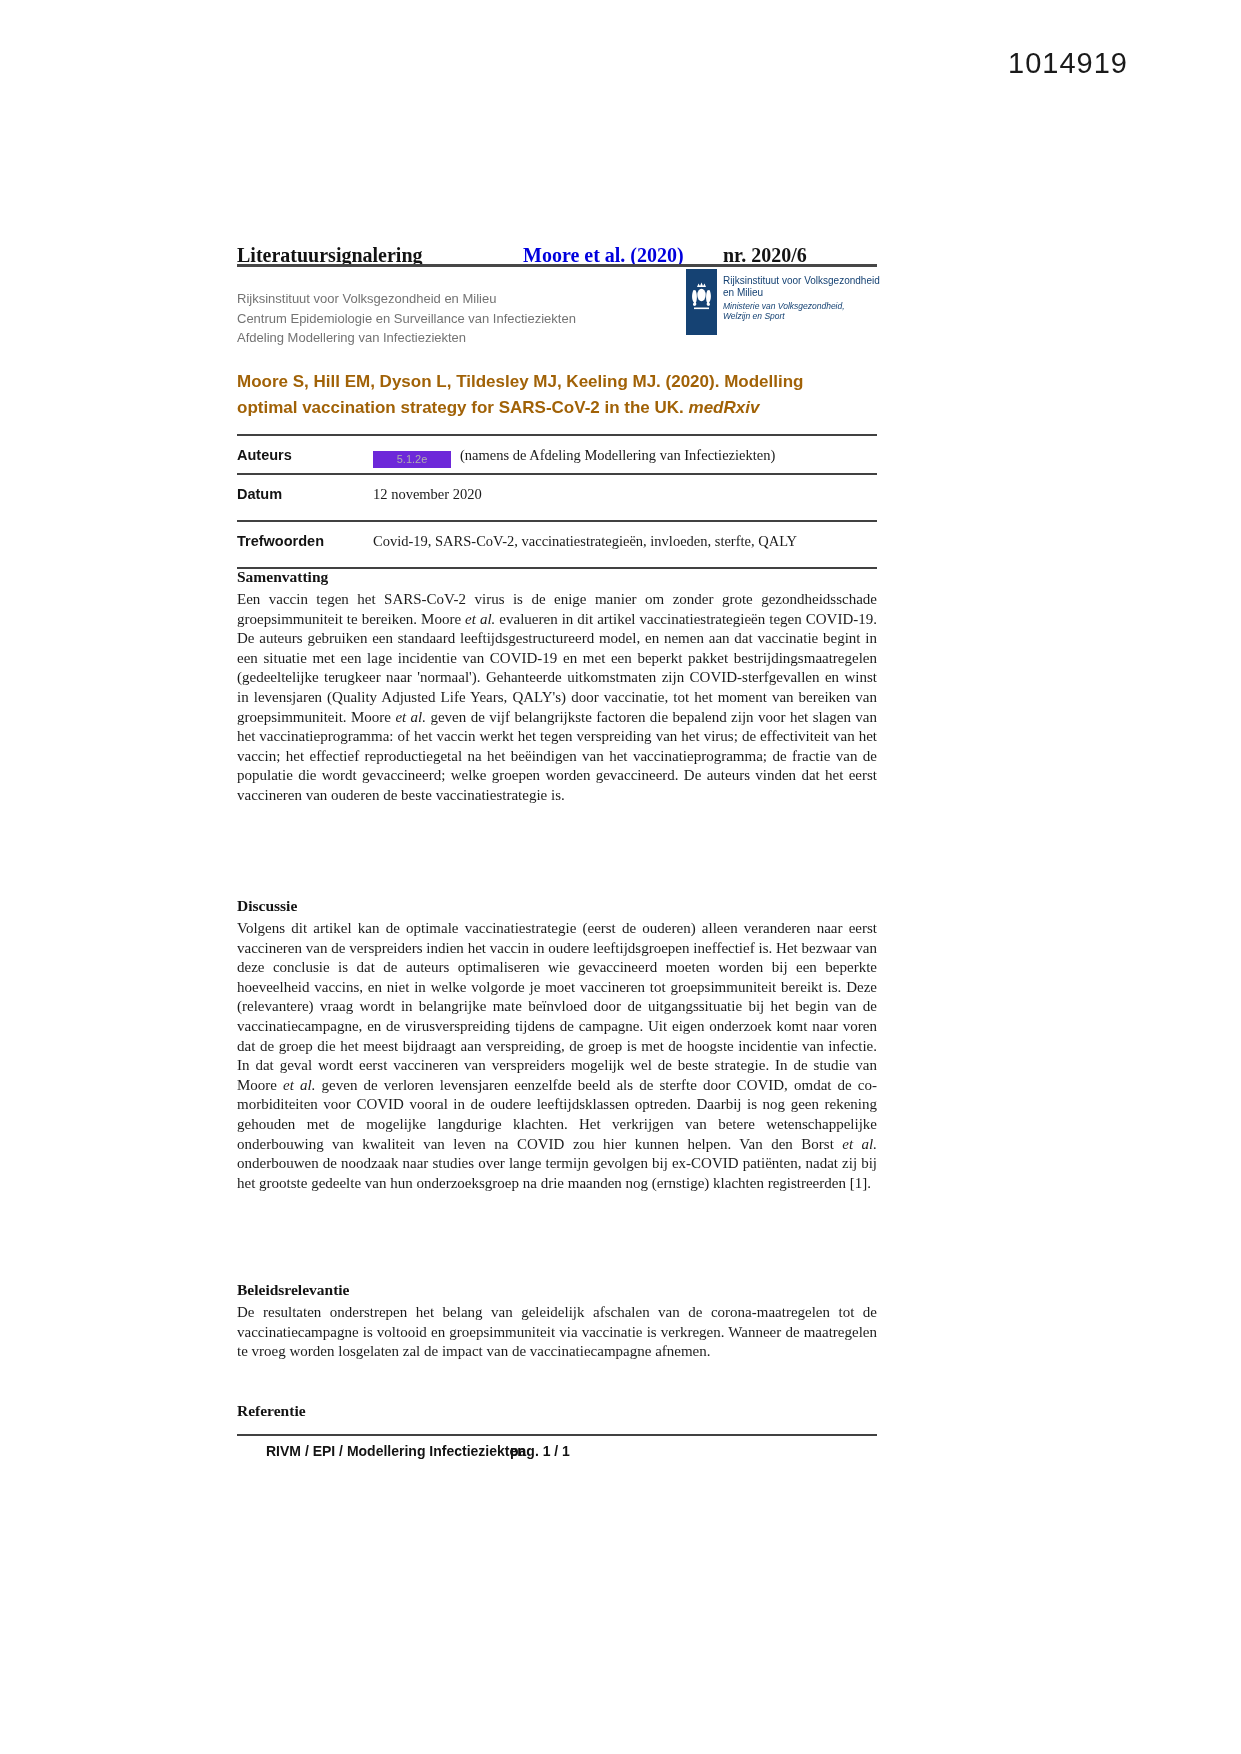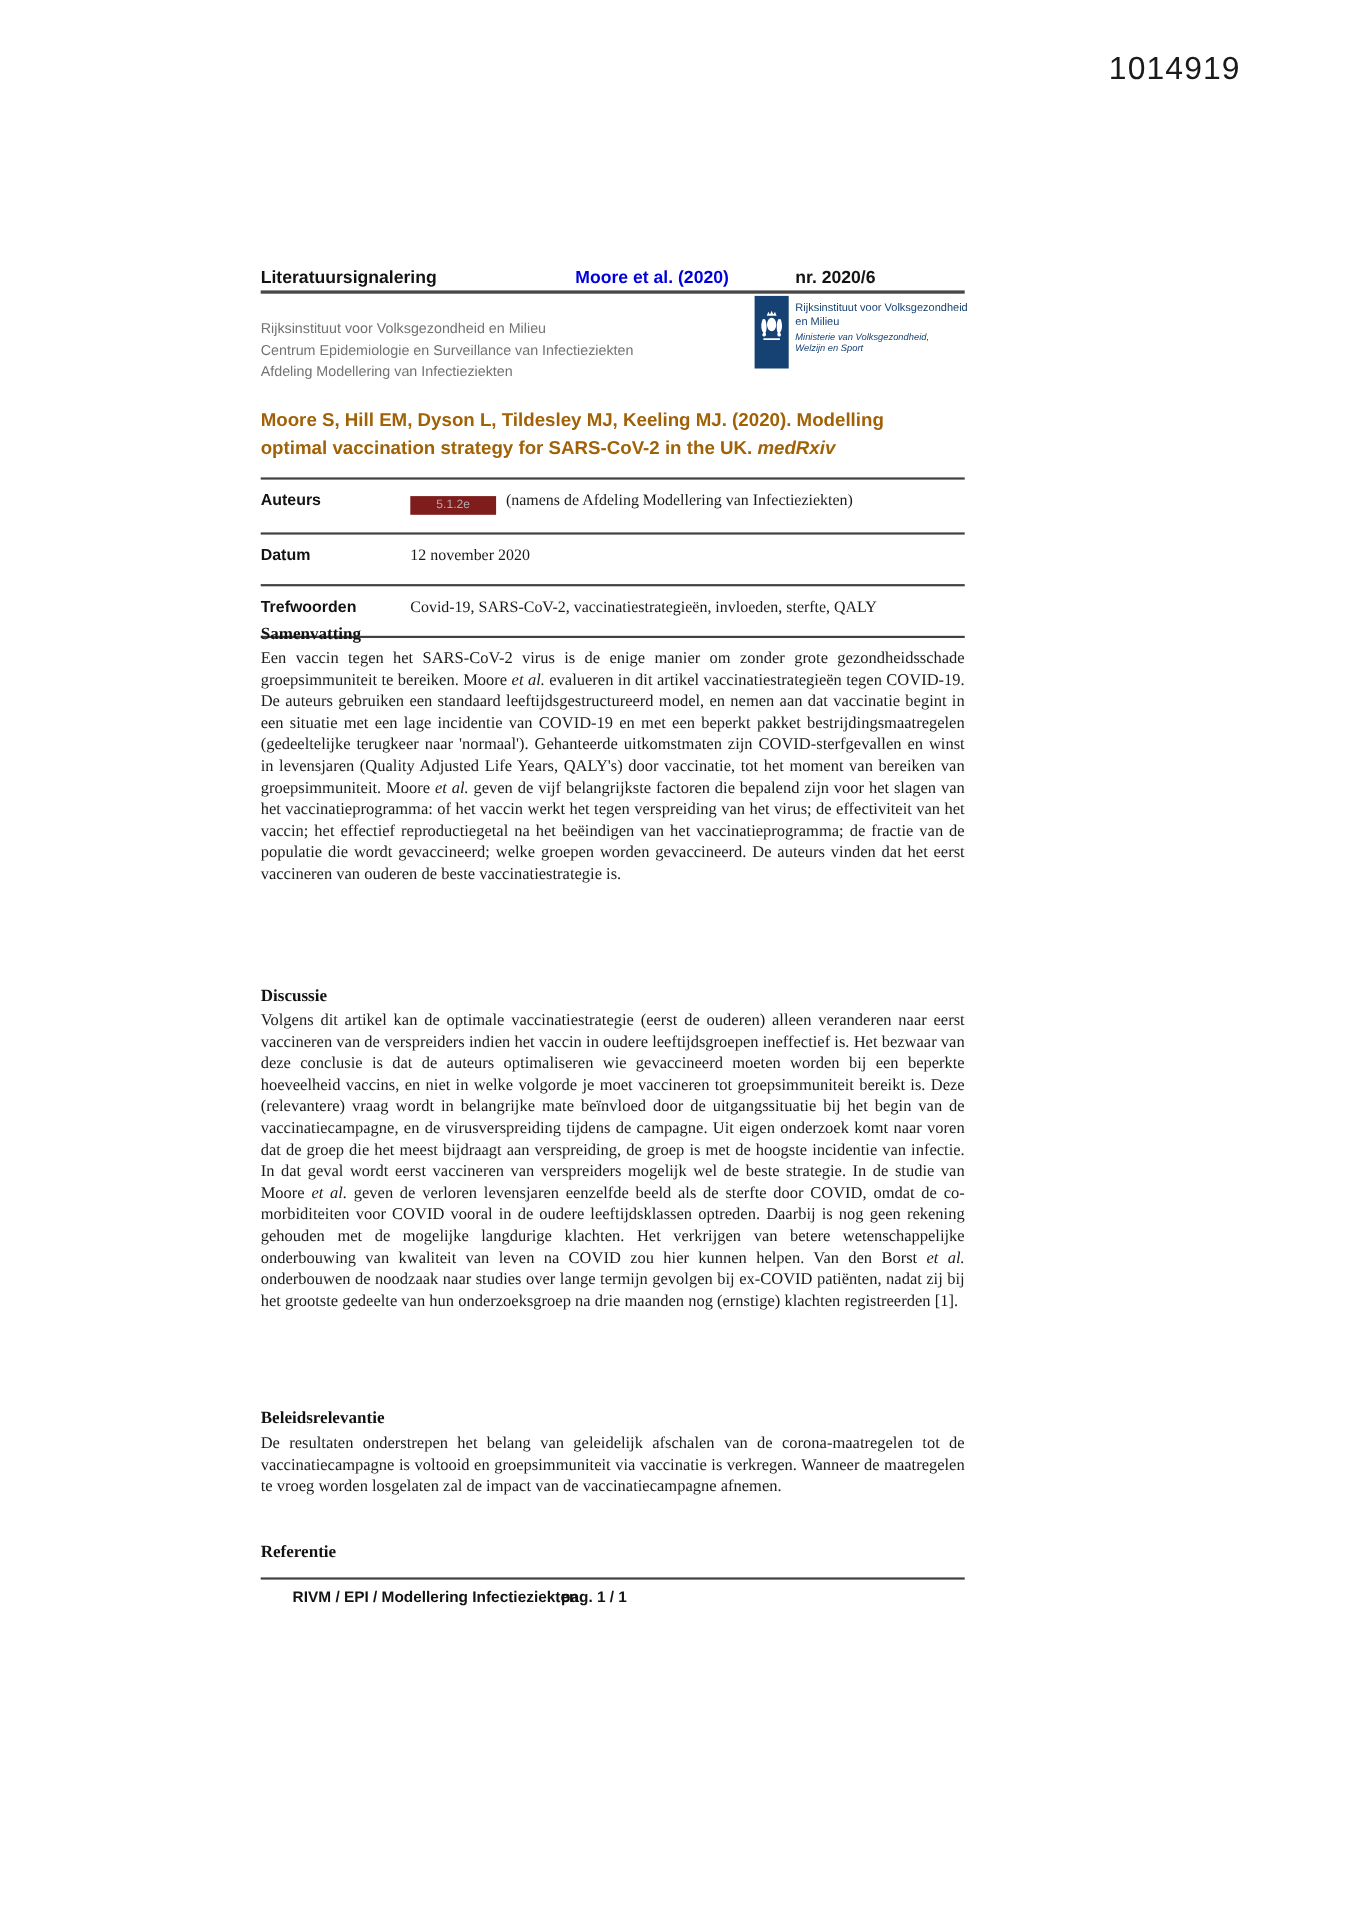--- a/index.html
+++ b/index.html
@@ -3,21 +3,21 @@
 <meta charset="utf-8">
 <style>
   html,body{margin:0;padding:0;background:#ffffff;}
   .page{position:relative;width:1241px;height:1754px;background:#ffffff;overflow:hidden;
         font-family:"Liberation Sans",sans-serif;color:#1b1b1b;}
   .scan-number{position:absolute;top:47px;left:1008px;font-size:29px;color:#1a1a1a;letter-spacing:1px;}
   .content{position:absolute;left:237px;top:0;width:640px;}
 
   
   .hdr-row{position:absolute;top:244px;left:0;width:640px;height:18px;}
-  .hdr-row span{position:absolute;top:0;font-size:16px;font-weight:bold;white-space:nowrap;}
+  .hdr-row span{position:absolute;top:0;font-size:20px;font-weight:bold;white-space:nowrap;font-family:Liberation Serif, serif;}
   .hdr-left{left:0;color:#131313;}
   .hdr-center{left:286px;color:#0000dd;}
   .hdr-right{left:486px;color:#131313;}
   .hdr-rule{position:absolute;top:264px;left:0;width:640px;height:3px;background:#474747;}
 
   
   .address{position:absolute;top:289px;left:0;font-size:13px;line-height:19.5px;color:#737373;}
   .address div{white-space:nowrap;}
 
   
@@ -31,26 +31,26 @@
 
   
   .title{position:absolute;top:369px;left:0;width:640px;text-align:left;
          font-size:17px;line-height:25.5px;font-weight:bold;color:#a16207;}
   .title em{font-style:italic;}
 
   
   .meta{position:absolute;top:434px;left:0;width:640px;border-bottom:2px solid #414141;}
   .meta-row{display:flex;align-items:flex-start;border-top:2px solid #414141;box-sizing:border-box;
             padding-top:11px;}
-  .meta-row.r1{height:50px;}
+  .meta-row.r1{height:39px;}
   .meta-row.r2{height:47px;}
   .meta-row.r3{height:47px;}
   .meta-label{width:136px;flex:0 0 136px;font-size:14.5px;font-weight:bold;color:#131313;}
   .meta-value{font-family:"Liberation Serif",serif;font-size:14.5px;color:#1b1b1b;}
-  .redact{display:inline-block;width:78px;height:17px;background:#7f1d1d;color:#aeaeae;
+  .redact{display:inline-block;width:78px;height:17px;background:#6d28d9;color:#aeaeae;
           font-size:11px;line-height:17px;text-align:center;vertical-align:-3px;margin-right:9px;
           font-family:"Liberation Sans",sans-serif;}
 
   
   .sec{position:absolute;left:0;width:640px;}
   .sec h3{margin:0 0 4px 0;font-family:"Liberation Serif",serif;font-size:15.5px;
           font-weight:bold;color:#131313;}
   .sec p{margin:0;font-family:"Liberation Serif",serif;font-size:15px;line-height:19.6px;
          text-align:justify;color:#1c1c1c;}
   .sec p em{font-style:italic;}

